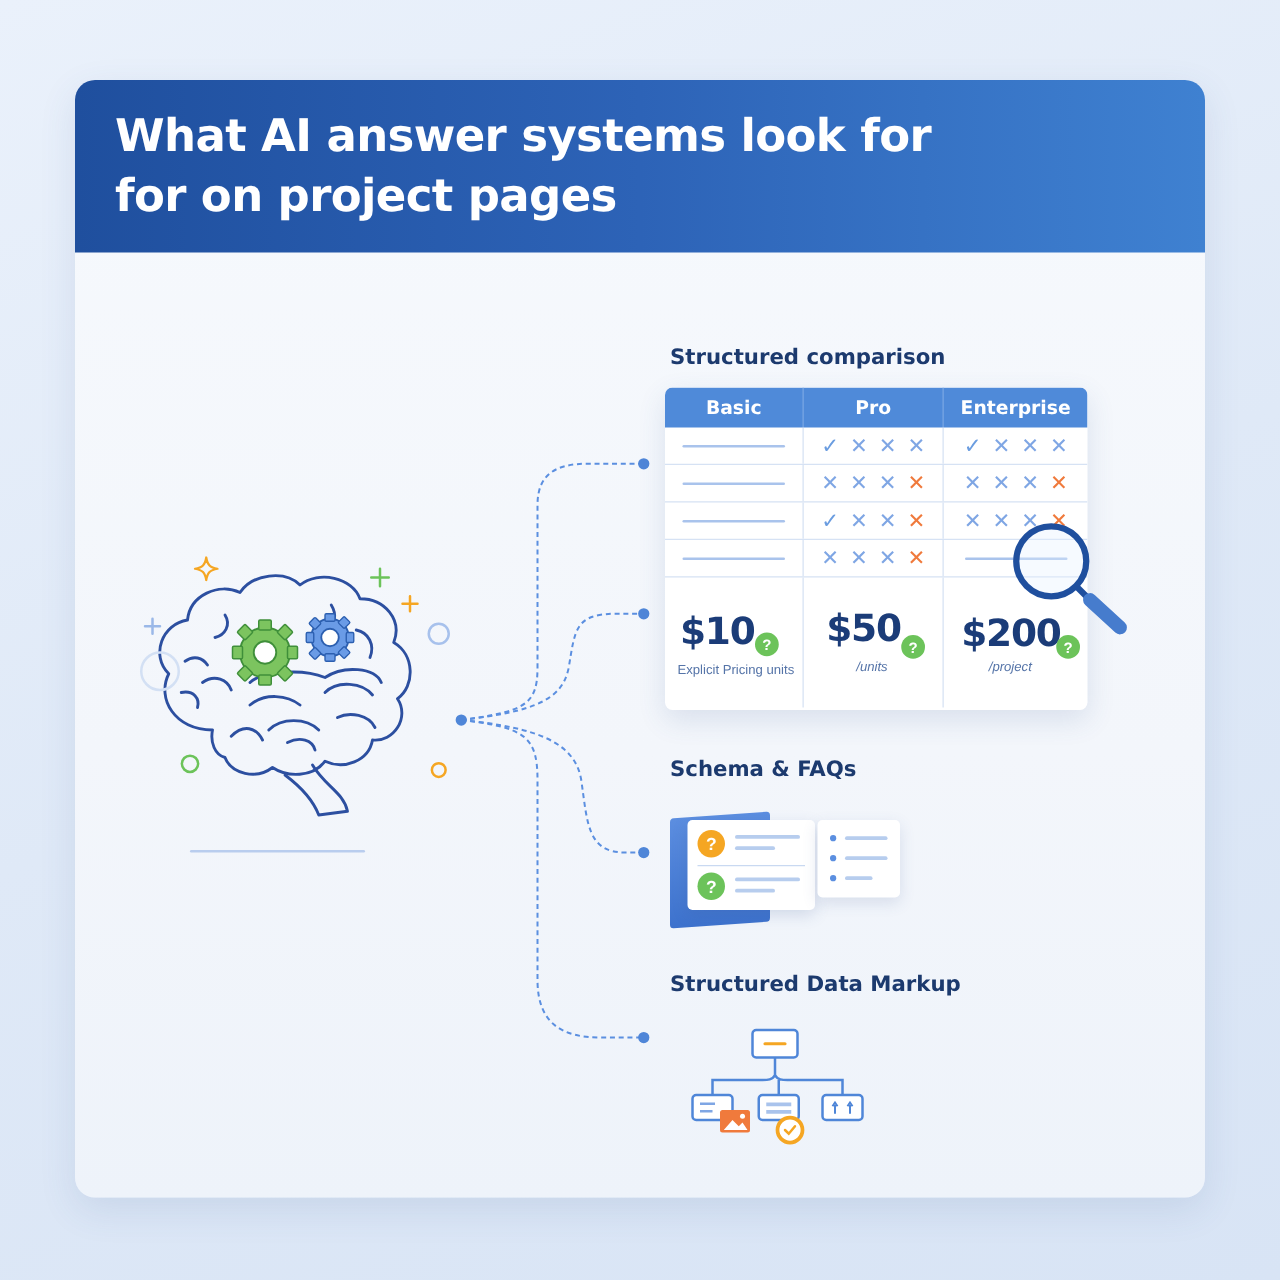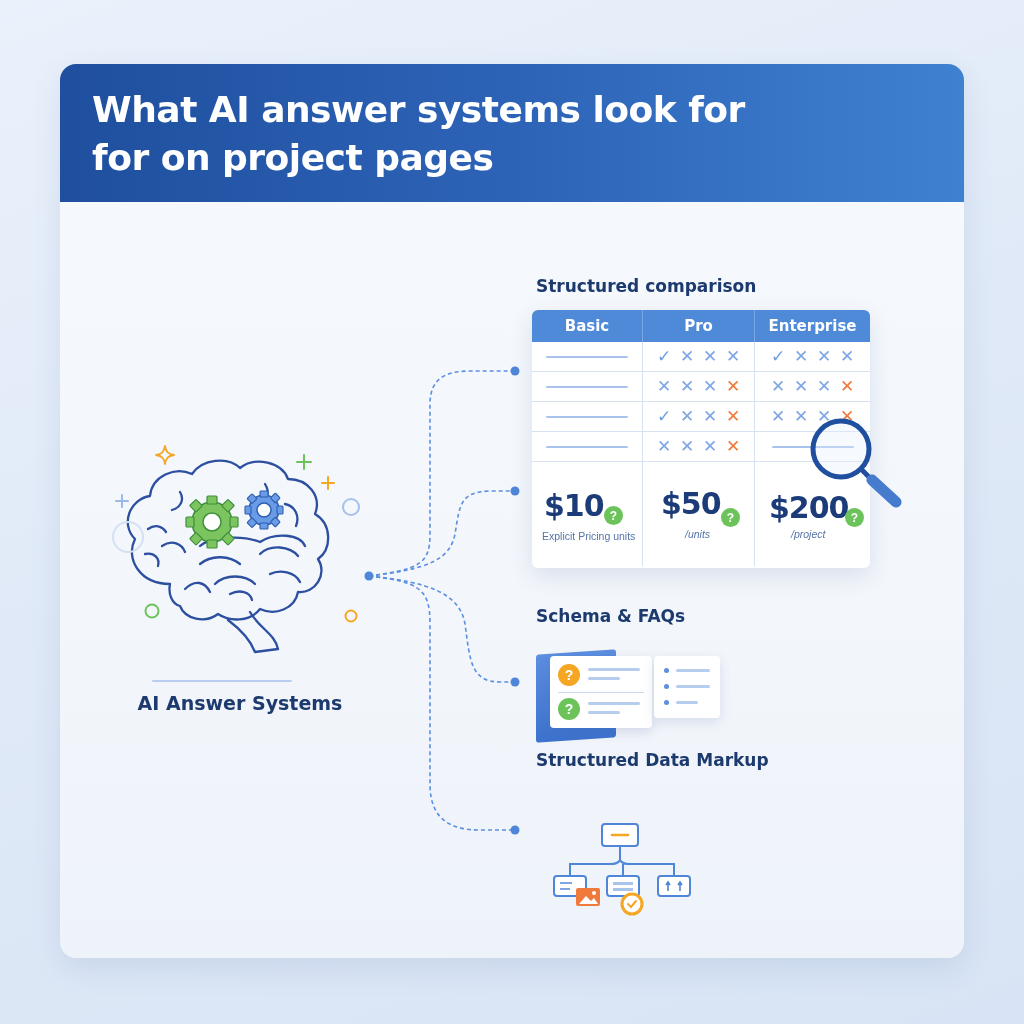--- a/index.html
+++ b/index.html
@@ -189,21 +189,20 @@
     <circle cx="18" cy="18" r="15" fill="none" stroke="#d3e0f4" stroke-width="2"></circle>
   </svg>
   <svg style="left:83px; top:538px;" width="18" height="18" viewBox="0 0 18 18">
     <circle cx="9" cy="9" r="6.5" fill="none" stroke="#6cc35a" stroke-width="2"></circle>
   </svg>
   <svg style="left:283px; top:544px;" width="16" height="16" viewBox="0 0 16 16">
     <circle cx="8" cy="8" r="5.5" fill="none" stroke="#f5a623" stroke-width="2"></circle>
   </svg>
 
   <div class="brain-rule"></div>
-  <div class="brain-label">AI Answer Systems</div>
 
   <svg style="left:0; top:0;" width="904" height="894" viewBox="0 0 904 894">
     <g fill="none" stroke="#5b8fe0" stroke-width="1.6" stroke-dasharray="4 3">
       <path d="M309 512 C360 505 370 500 370 470 L370 340 C370 315 385 307 410 307 L455 307"></path>
       <path d="M309 512 C370 505 390 495 395 470 C400 440 400 428 430 427 L455 427"></path>
       <path d="M309 512 C370 518 400 530 405 560 C410 595 410 618 440 618 L455 618"></path>
       <path d="M309 512 C360 518 370 525 370 560 L370 720 C370 755 390 766 420 766 L455 766"></path>
     </g>
     <g fill="#4f86d8">
       <circle cx="309" cy="512" r="4.5"></circle>
@@ -328,21 +327,21 @@
   </div>
   <div class="faq-side">
     <div class="faq-dot" style="left:10px; top:12px;"></div>
     <div class="faq-line" style="left:22px; top:13px; width:34px;"></div>
     <div class="faq-dot" style="left:10px; top:28px;"></div>
     <div class="faq-line" style="left:22px; top:29px; width:34px;"></div>
     <div class="faq-dot" style="left:10px; top:44px;"></div>
     <div class="faq-line" style="left:22px; top:45px; width:22px;"></div>
   </div>
 
-  <div class="section-label" style="left:476px; top:686px;text-align:center;">Structured Data Markup</div>
+  <div class="section-label" style="left:476px; top:714px;text-align:center;">Structured Data Markup</div>
   <svg style="left:490px; top:756px;" width="150" height="110" viewBox="0 0 150 110">
     <g fill="#ffffff" stroke="#4f86d8" stroke-width="2">
       <rect x="52" y="4" width="36" height="22" rx="3"></rect>
       <rect x="4" y="56" width="32" height="20" rx="3"></rect>
       <rect x="57" y="56" width="32" height="20" rx="3"></rect>
       <rect x="108" y="56" width="32" height="20" rx="3"></rect>
     </g>
     <g fill="none" stroke="#4f86d8" stroke-width="2">
       <path d="M70 26 V40 M70 40 C68 44 64 44 60 44 H20 V56 M70 40 C72 44 76 44 80 44 H124 V56 M73 44 V56"></path>
     </g>

